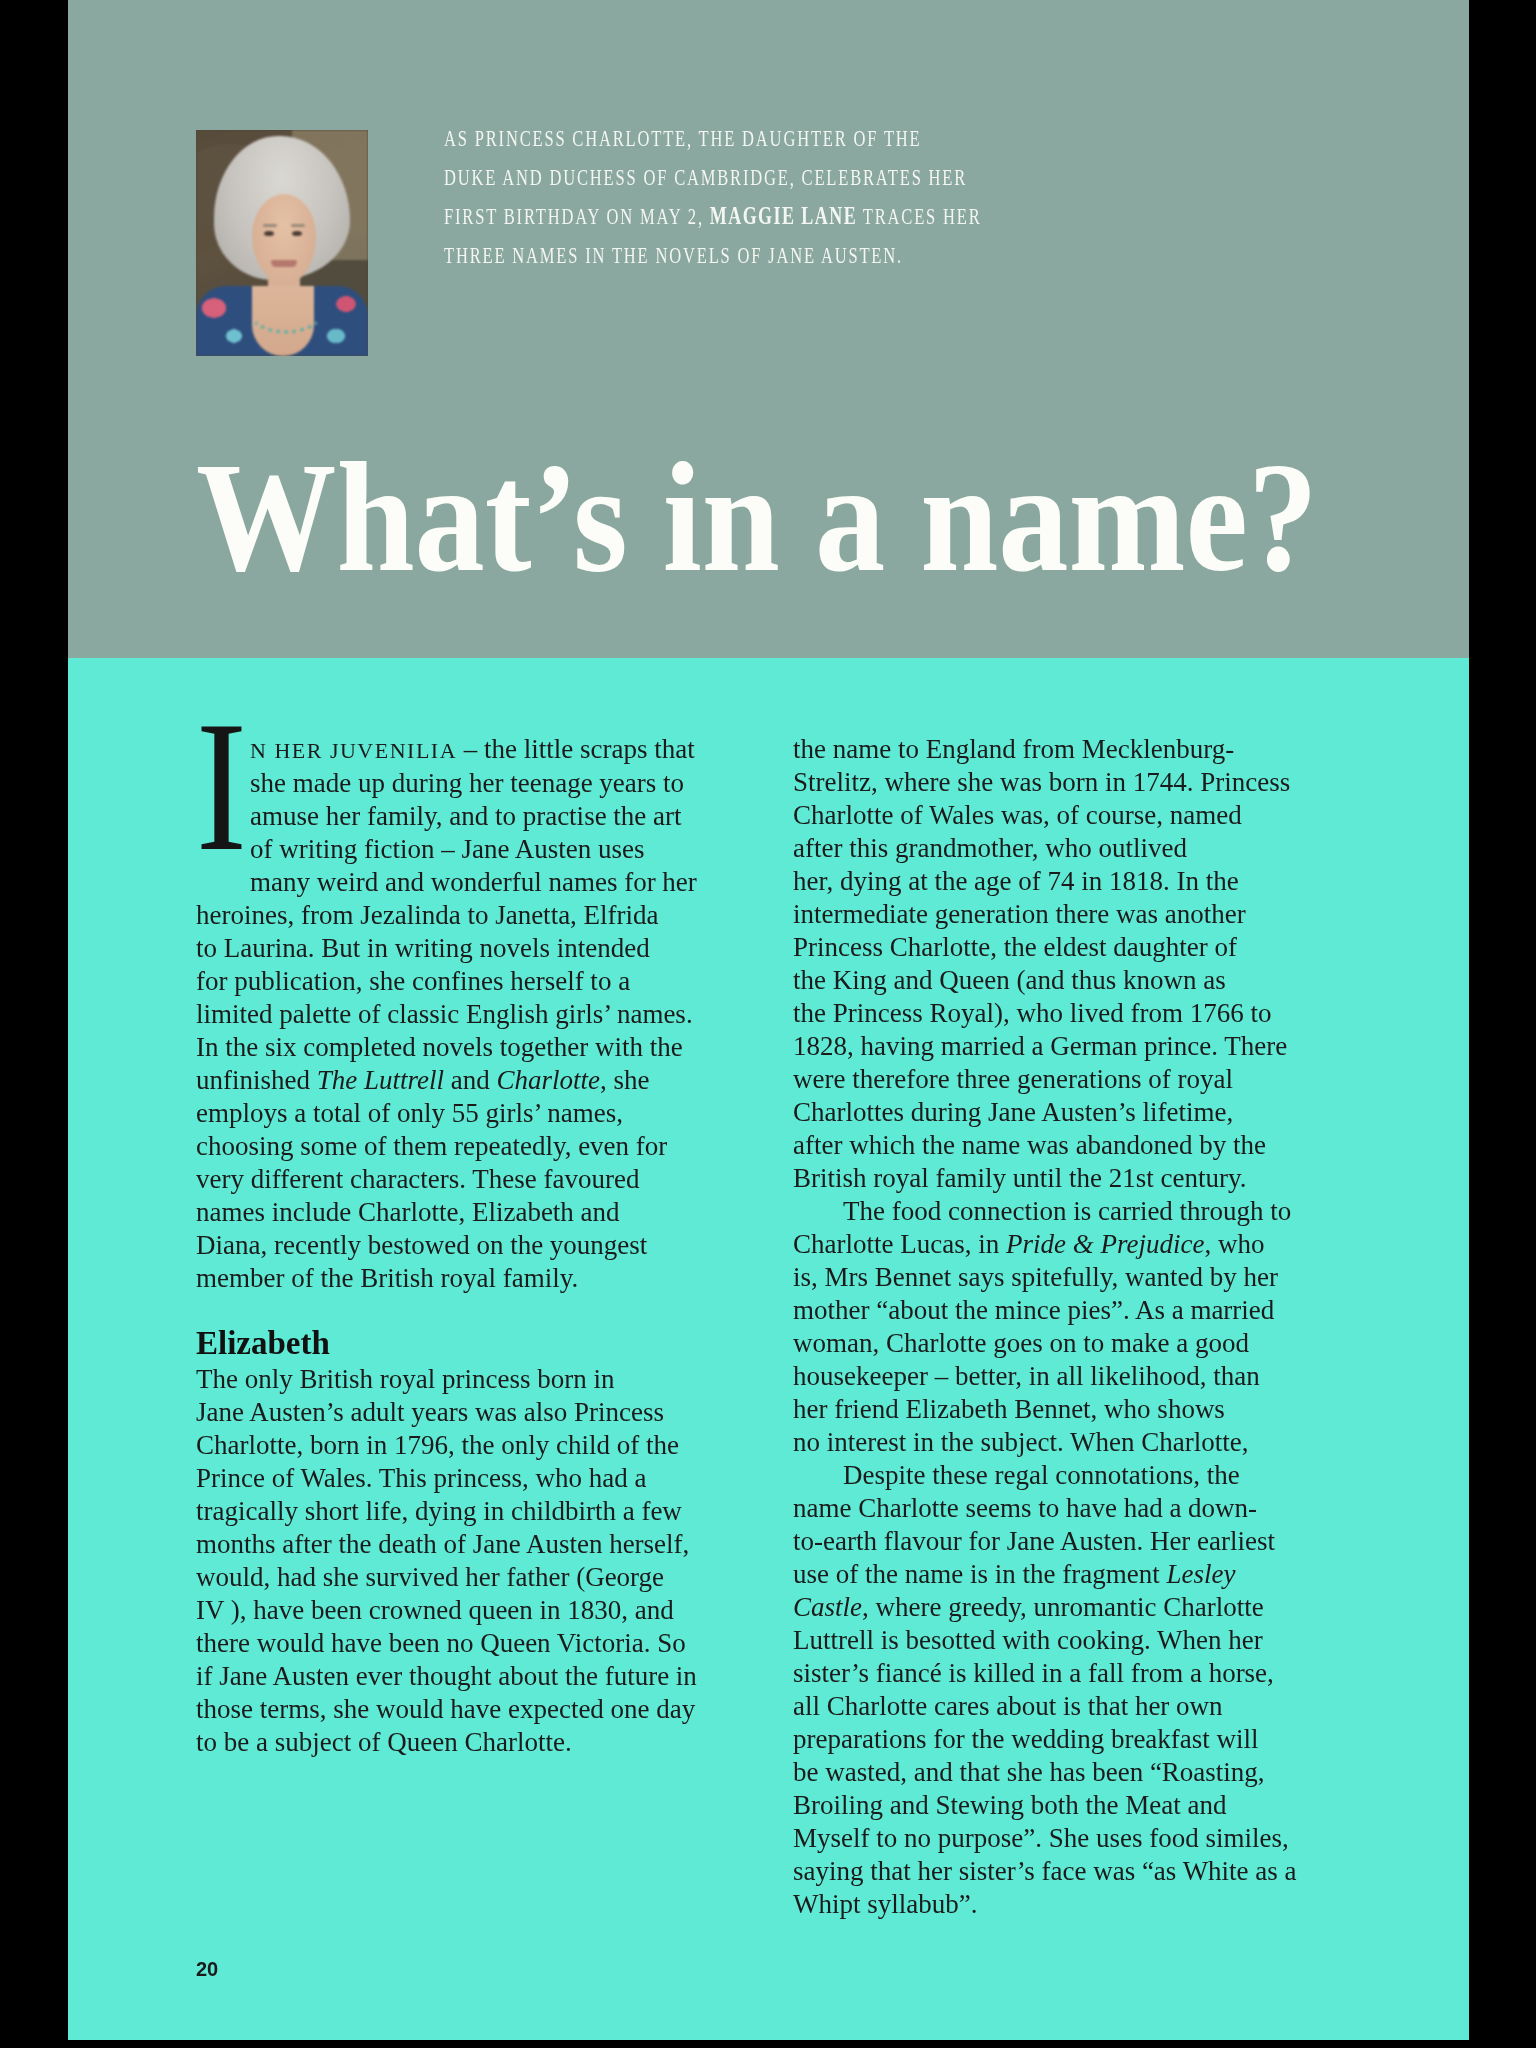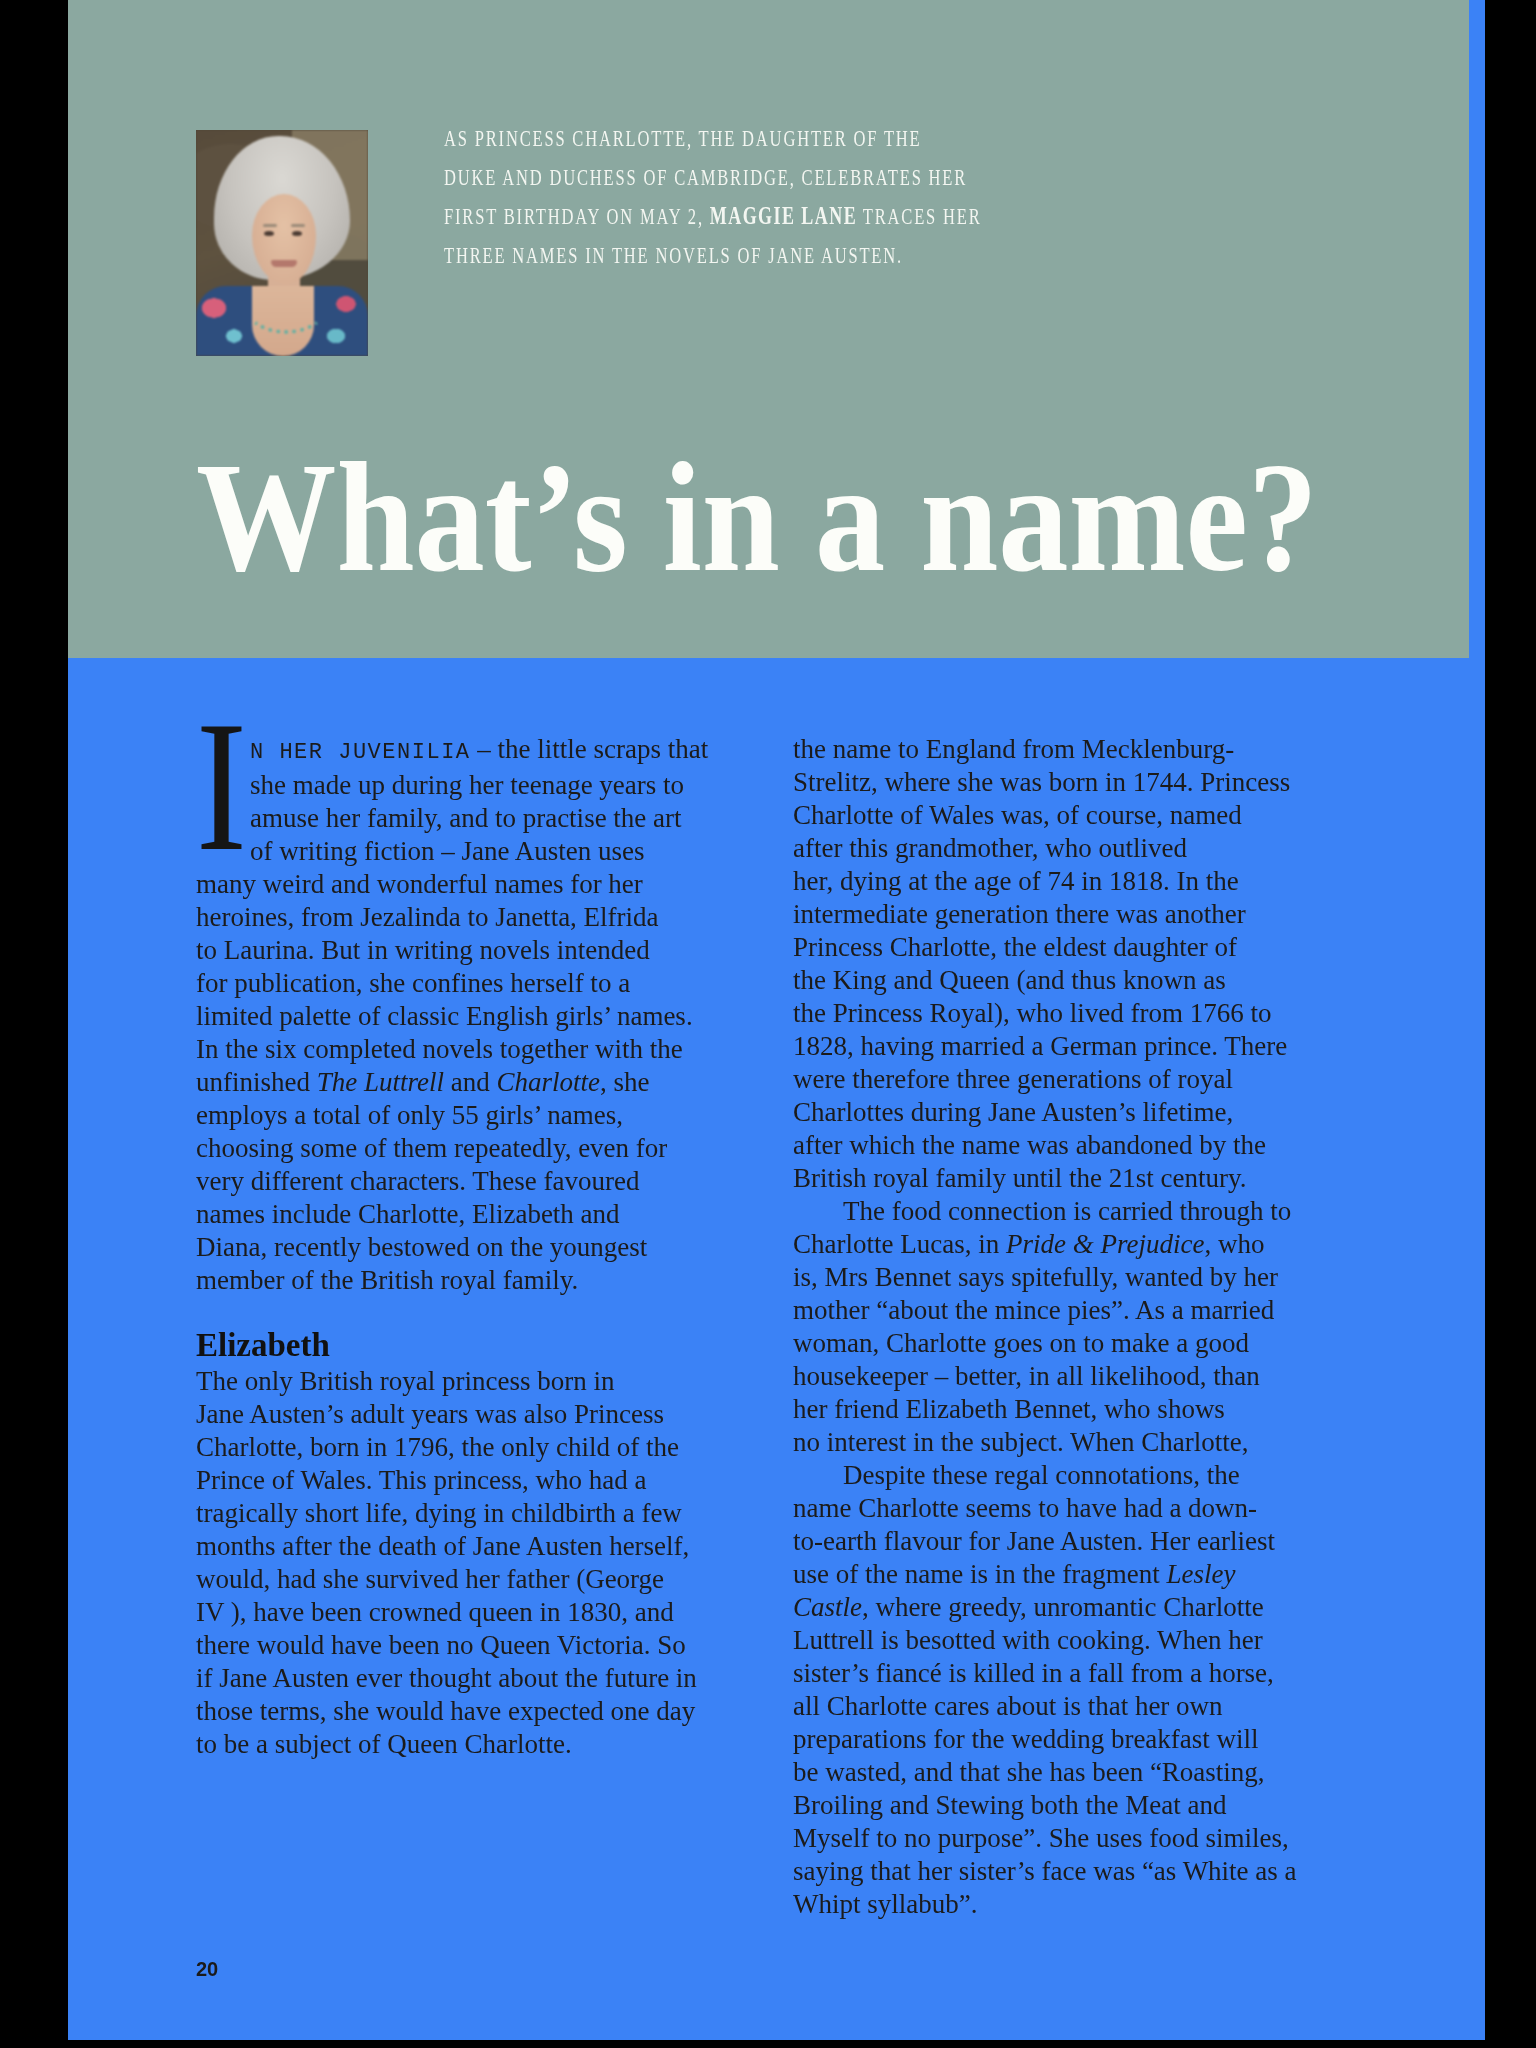--- a/index.html
+++ b/index.html
@@ -1,18 +1,18 @@
 <!DOCTYPE html>
 <html><head>
 <meta charset="utf-8">
 <style>
   html,body{margin:0;padding:0;background:#000;}
   .canvas{position:relative;width:1536px;height:2048px;background:#000;overflow:hidden;
           font-family:"Liberation Serif", serif;}
-  .sheet{position:absolute;left:68px;top:0;width:1401px;height:2040px;background:#3b82f6;overflow:hidden;padding-left:16px;}
+  .sheet{position:absolute;left:68px;top:0;width:1401px;height:2040px;background:#5eead4;overflow:hidden;}
 
   
   .band{position:absolute;left:0;top:0;width:1401px;height:658px;background:#8BA8A0;}
 
   
   .photo{position:absolute;left:128px;top:130px;width:172px;height:226px;overflow:hidden;background:#4e4537;}
   .ph-art{position:absolute;inset:0;filter:blur(1px);}
   .ph-bg{position:absolute;inset:0;
      background:radial-gradient(90px 70px at 20% 25%, #5d5140 0 60%, transparent 61%),
                 radial-gradient(70px 90px at 85% 70%, #514c3e 0 60%, transparent 61%),
@@ -49,21 +49,21 @@
 
   
   .title{position:absolute;left:128px;top:440px;margin:0;color:#FCFDF9;font-weight:bold;
      font-size:156px;line-height:1;white-space:nowrap;transform:scaleX(.9);transform-origin:left top;}
 
   
   .bodytext{position:absolute;left:128px;top:733px;width:1182px;display:grid;
      grid-template-columns:585px 585px;column-gap:12px;color:#1B1B1B;}
   .p{margin:0;font-size:27px;line-height:33px;white-space:pre-line;}
   .p.indent{text-indent:50px;}
-  .p small{font-size:22px;letter-spacing:1.5px;font-family:Liberation Mono, monospace;}
+  .p small{font-size:22px;letter-spacing:1.5px;}
   .p i{font-style:italic;}
   .subhead{margin:28px 0 0 0;font-size:33px;line-height:40px;font-weight:bold;color:#111;}
   .first{position:relative;}
   .dc-float{display:block;float:left;width:54px;height:134px;}
   .dc{position:absolute;left:0;top:-40px;font-size:186px;line-height:1;color:#151515;
      transform:scaleX(.82);transform-origin:left top;}
 
   .pageno{position:absolute;left:128px;top:1958px;font-family:"Liberation Sans", sans-serif;
      font-weight:bold;font-size:20px;color:#1B1B1B;}
 </style>

